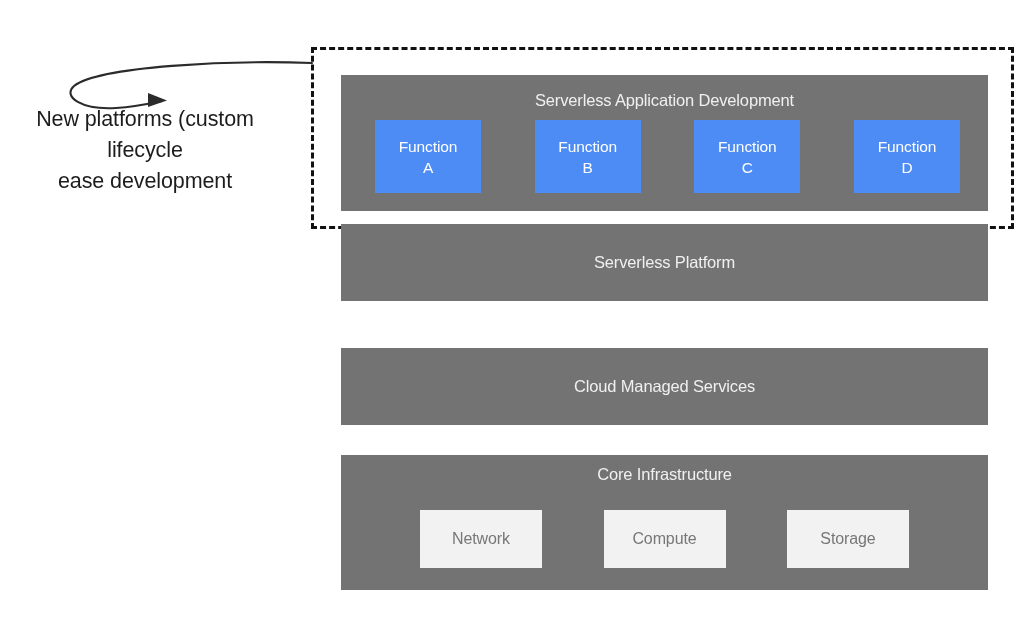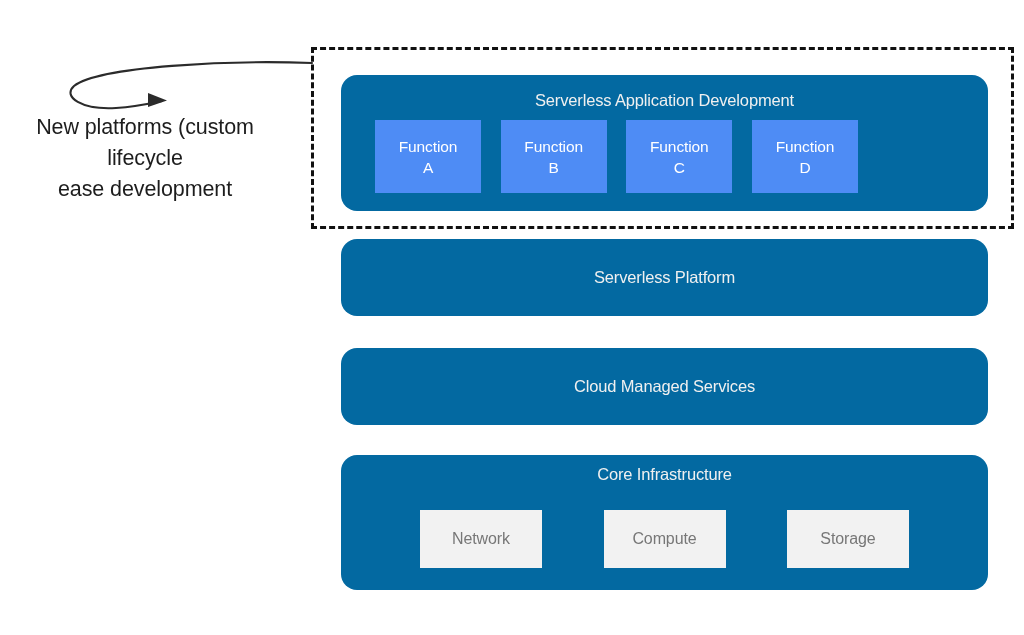--- a/index.html
+++ b/index.html
@@ -19,21 +19,21 @@
     position: relative;
     width: 1024px;
     height: 635px;
     background: #ffffff;
   }
 
   
   .annotation {
     position: absolute;
     left: 8px;
-    top: 112px;
+    top: 104px;
     width: 274px;
     text-align: center;
     font-family: "Liberation Sans", sans-serif;
     font-size: 21.5px;
     line-height: 31px;
     color: #1d1d1d;
     letter-spacing: -0.1px;
   }
   .annotation .ln { display: block; white-space: nowrap; }
 
@@ -54,59 +54,58 @@
     width: 703px;
     height: 182px;
     border: 3px dashed #111111;
     box-sizing: border-box;
     background: transparent;
   }
 
   
   .panel {
     position: absolute;
-    background: #0369a1;
+    background: #737373;
     box-sizing: border-box;
     left: 341px;
     width: 647px;
-    border-radius: 16px;
   }
   .panel-title {
     position: absolute;
     left: 0;
     right: 0;
     text-align: center;
     color: #f0f0f0;
     font-family: "Liberation Sans", sans-serif;
     font-size: 16.5px;
     letter-spacing: -0.15px;
     white-space: nowrap;
   }
 
   #panel-app       { top: 75px;  height: 136px; }
-  #panel-platform  { top: 239px; height: 77px;  }
+  #panel-platform  { top: 224px; height: 77px;  }
   #panel-cloud     { top: 348px; height: 77px;  }
   #panel-core      { top: 455px; height: 135px; }
 
   #panel-app .panel-title      { top: 16px; }
   #panel-core .panel-title     { top: 10px; }
   
   .panel.centered {
     display: flex;
     align-items: center;
     justify-content: center;
   }
   .panel.centered .panel-title { position: static; }
 
   
   .function-row {
     position: absolute;
     left: 34px;
     top: 45px;
-    width: 483px;
+    width: 585px;
     height: 73px;
     display: flex;
     justify-content: space-between;
   }
   .function-box {
     width: 106px;
     height: 73px;
     background: #4e8cf5;
     color: #ffffff;
     font-family: "Liberation Sans", sans-serif;

